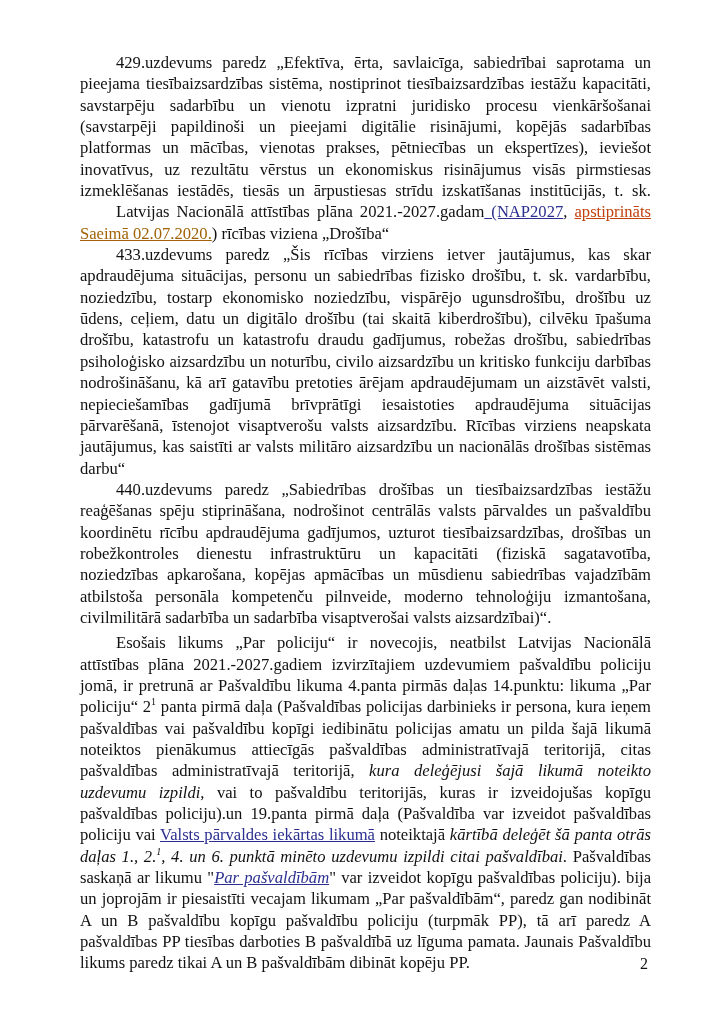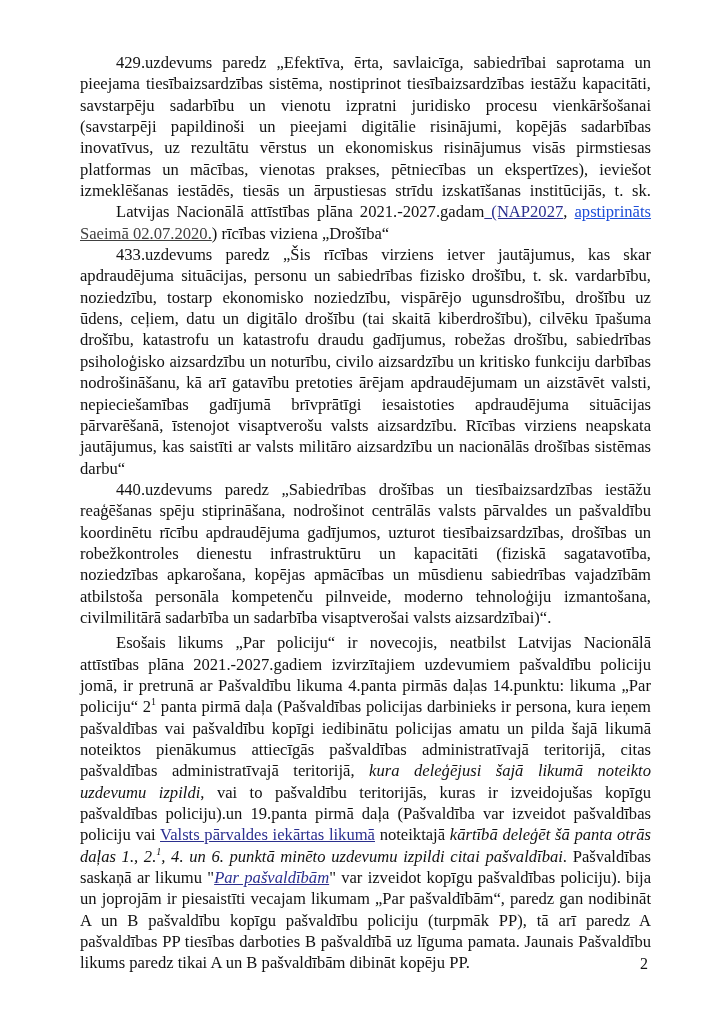--- a/index.html
+++ b/index.html
@@ -29,28 +29,28 @@
 <div class="page">
   <div class="text">
 
     <span class="line" style="height:12px"></span>
 
     <div>
       <span class="line ind">429.uzdevums paredz „Efektīva, ērta, savlaicīga, sabiedrībai saprotama un</span>
       <span class="line">pieejama tiesībaizsardzības sistēma, nostiprinot tiesībaizsardzības iestāžu kapacitāti,</span>
       <span class="line">savstarpēju sadarbību un vienotu izpratni juridisko procesu vienkāršošanai</span>
       <span class="line">(savstarpēji papildinoši un pieejami digitālie risinājumi, kopējās sadarbības</span>
+      <span class="line">platformas un mācības, vienotas prakses, pētniecības un ekspertīzes), ieviešot</span>
       <span class="line">inovatīvus, uz rezultātu vērstus un ekonomiskus risinājumus visās pirmstiesas</span>
-      <span class="line">platformas un mācības, vienotas prakses, pētniecības un ekspertīzes), ieviešot</span>
       <span class="line">izmeklēšanas iestādēs, tiesās un ārpustiesas strīdu izskatīšanas institūcijās, t. sk.</span>
     </div>
 
     <div>
-      <span class="line ind"><span>Latvijas Nacionālā attīstības plāna 2021.-2027.gadam</span><a class="lnk" style="color: rgb(43, 47, 143);"> (NAP2027</a><span>, </span><a class="lnk" style="color: #1d4ed8;">apstiprināts</a></span>
-      <span class="line last"><a class="lnk" style="color: #404040;">Saeimā 02.07.2020.</a><span>) rīcības viziena „Drošība“</span></span>
+      <span class="line ind"><span>Latvijas Nacionālā attīstības plāna 2021.-2027.gadam</span><a class="lnk" style="color: rgb(43, 47, 143);"> (NAP2027</a><span>, </span><a class="lnk" style="color: #c2410c;">apstiprināts</a></span>
+      <span class="line last"><a class="lnk" style="color: #a16207;">Saeimā 02.07.2020.</a><span>) rīcības viziena „Drošība“</span></span>
     </div>
 
     <div>
       <span class="line ind">433.uzdevums paredz „Šis rīcības virziens ietver jautājumus, kas skar</span>
       <span class="line">apdraudējuma situācijas, personu un sabiedrības fizisko drošību, t. sk. vardarbību,</span>
       <span class="line">noziedzību, tostarp ekonomisko noziedzību, vispārējo ugunsdrošību, drošību uz</span>
       <span class="line">ūdens, ceļiem, datu un digitālo drošību (tai skaitā kiberdrošību), cilvēku īpašuma</span>
       <span class="line">drošību, katastrofu un katastrofu draudu gadījumus, robežas drošību, sabiedrības</span>
       <span class="line">psiholoģisko aizsardzību un noturību, civilo aizsardzību un kritisko funkciju darbības</span>
       <span class="line">nodrošināšanu, kā arī gatavību pretoties ārējam apdraudējumam un aizstāvēt valsti,</span>

